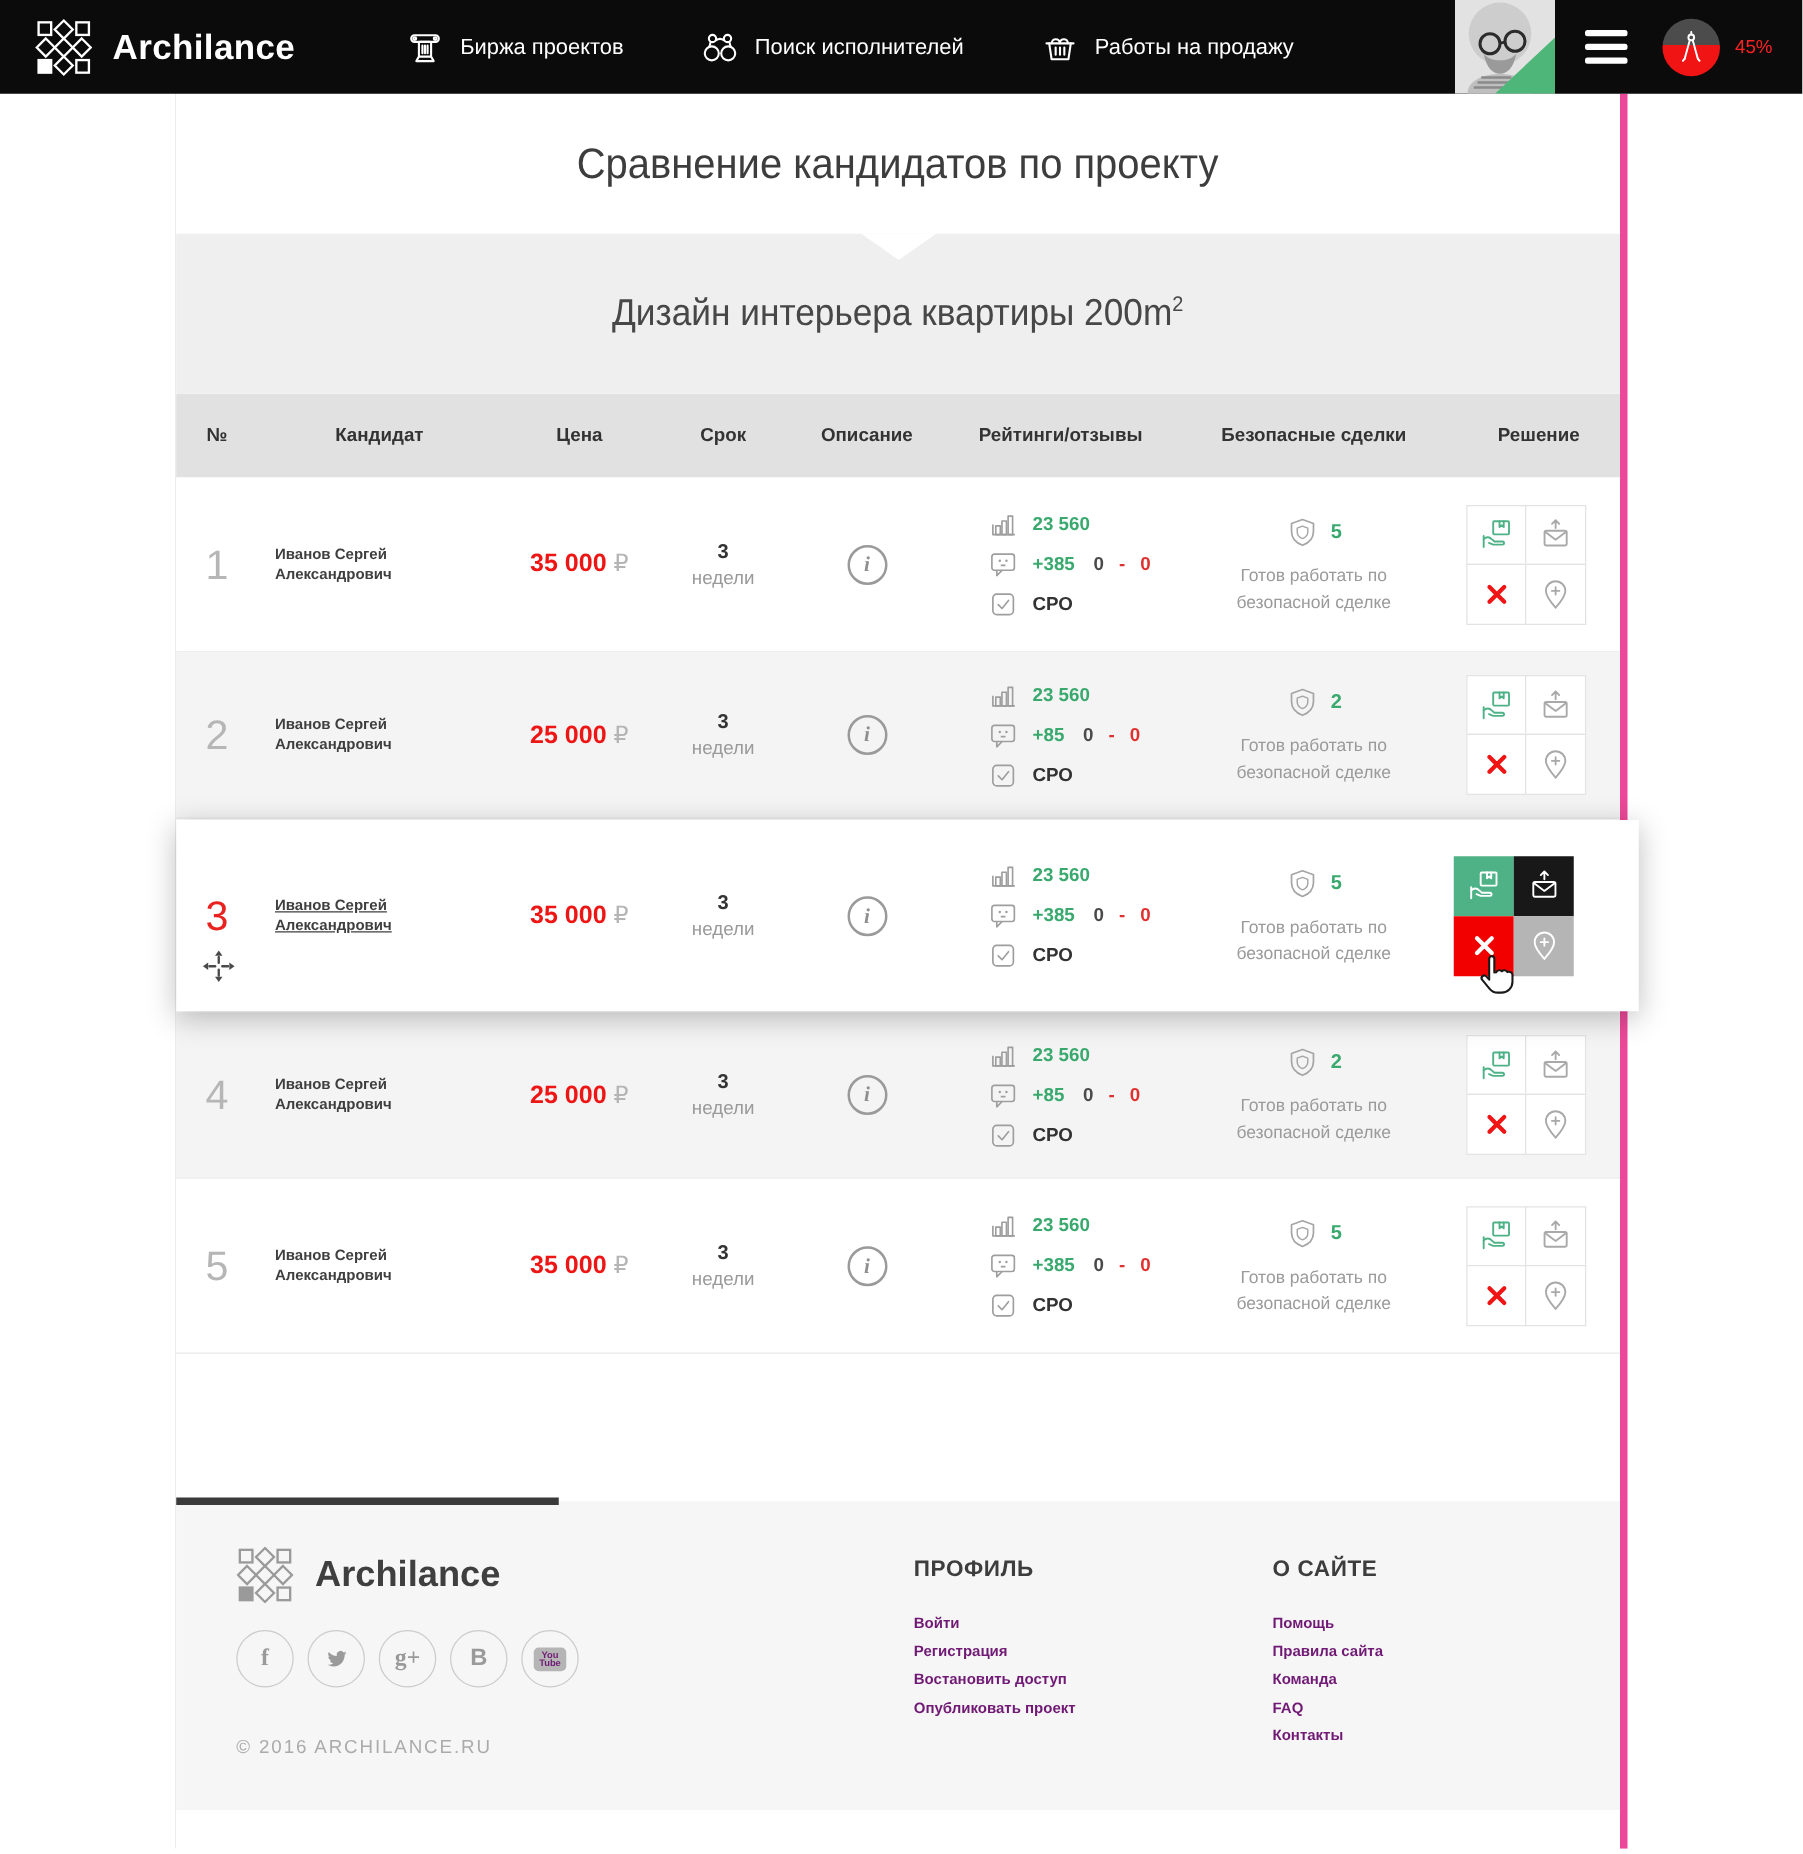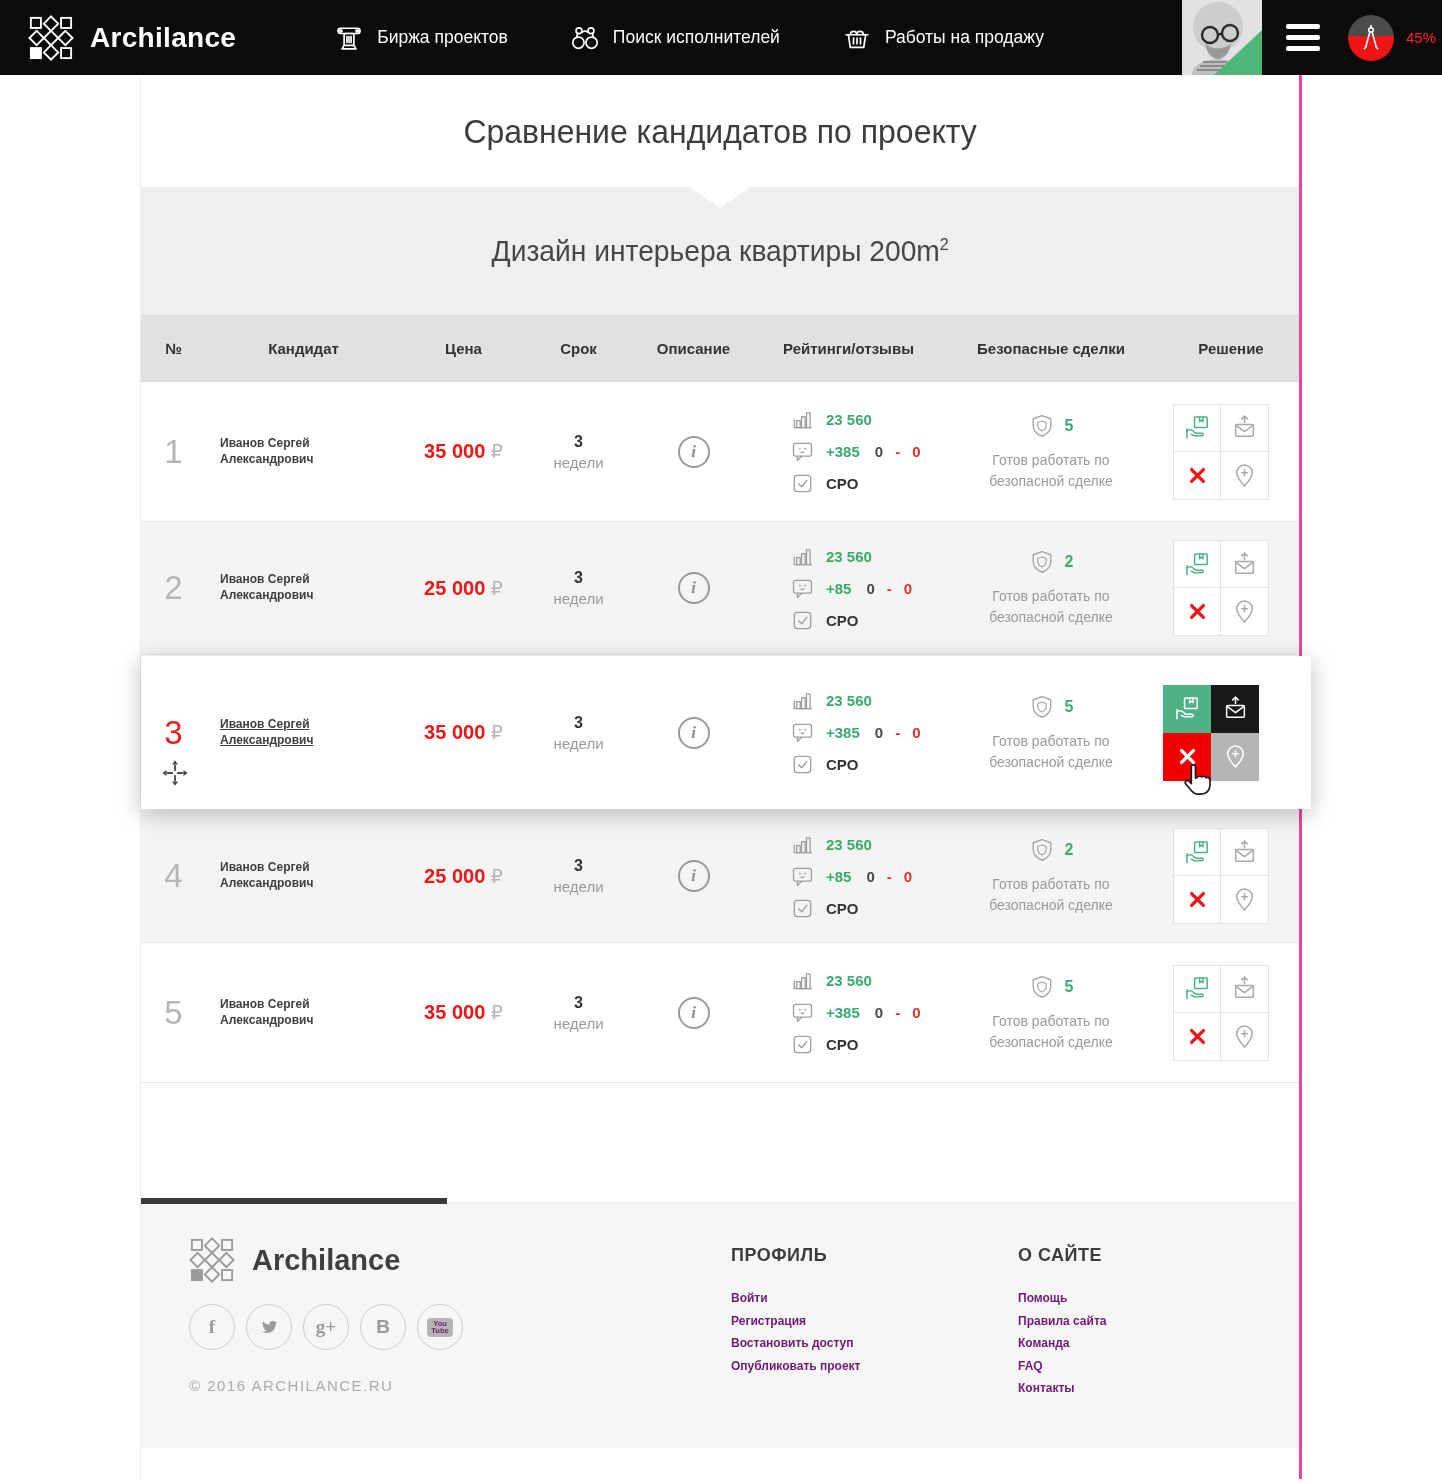--- a/index.html
+++ b/index.html
@@ -18,31 +18,31 @@
   }
   .brand { display:flex; align-items:center; gap:16px; color:#fff; }
   .brand-logo { width:46px; height:46px; color:#fff; }
   .brand-name { font-size:28px; font-weight:bold; letter-spacing:.3px; }
   .topnav { display:flex; gap:62px; margin:0 auto; padding-right:40px; }
   .topnav-item { display:flex; align-items:center; gap:13px; color:#fff; font-size:17.5px; cursor:pointer; }
   .topnav-item svg { width:30px; height:30px; color:#fff; }
   .avatar { width:80px; height:75px; flex:none; }
   .burger { width:34px; height:27px; margin-left:24px; display:flex; flex-direction:column; justify-content:space-between; cursor:pointer; flex:none; }
   .burger i { display:block; height:5px; background:#fff; border-radius:2px; }
-  .gauge { display:flex; align-items:center; gap:12px; margin-left:28px; margin-right:6px; flex:none; cursor:pointer; }
+  .gauge { display:flex; align-items:center; gap:12px; margin-left:28px; margin-right:24px; flex:none; cursor:pointer; }
   .gauge-circle {
     width:46px; height:46px; border-radius:50%;
     background:linear-gradient(#4c4c4c 0 45%, #f01414 45% 100%);
     display:flex; align-items:center; justify-content:center;
   }
   .gauge-circle svg { width:28px; height:28px; color:#fff; }
   .gauge-label { color:#f22; font-size:15px; }
 
   
-  .content { width:1162px; margin:0 auto; border-left:1px solid #ededed; border-right:3px solid #ec4899; }
+  .content { width:1162px; margin:0 auto; border-left:1px solid #ededed; border-right:6px solid #ec4899; }
 
   .title-sec { height:112px; background:#fff; display:flex; align-items:center; justify-content:center; }
   .title-sec h1 { margin:0; font-size:34px; font-weight:normal; color:#3d3d3d; transform:scaleX(.94); }
 
   .banner { height:128px; background:#efefef; position:relative; display:flex; align-items:center; justify-content:center; }
   .banner-notch {
     position:absolute; top:0; left:50%; transform:translateX(-50%);
     width:0; height:0; border-left:30px solid transparent; border-right:30px solid transparent;
     border-top:21px solid #fff;
   }
@@ -136,21 +136,21 @@
   .f-social { position:absolute; left:48px; top:103px; display:flex; gap:11px; }
   .scircle {
     width:46px; height:46px; border:1px solid #ccc; border-radius:50%;
     display:flex; align-items:center; justify-content:center;
     color:#9a9a9a; cursor:pointer; background:transparent;
   }
   .scircle .glyph { font-size:19px; font-weight:bold; font-family:"Liberation Serif","DejaVu Serif",serif; }
   .scircle svg { width:22px; height:22px; }
   .yt-badge { background:#b5b5b5; color:#701a75; border-radius:4px; padding:2px 4px; text-align:center; line-height:1; }
   .yt-badge div { font-size:7.5px; font-weight:bold; font-family:"Liberation Sans",sans-serif; }
-  .f-copy { position:absolute; left:48px; top:176px; color:#ababab; font-size:15px; letter-spacing:1.5px; }
+  .f-copy { position:absolute; left:48px; top:188px; color:#ababab; font-size:15px; letter-spacing:1.5px; }
   .f-col { position:absolute; top:44px; }
   .f-col--profile { left:590px; }
   .f-col--about { left:877px; }
   .f-col h3 { margin:0 0 25px; font-size:18px; font-weight:bold; color:#3d3d3d; letter-spacing:.5px; }
   .f-link { display:block; color:#701a75; font-size:12px; margin-bottom:8.5px; cursor:pointer;font-weight:bold; }
   .bottom-strip { height:31px; background:#fff; }
 </style>
 </head>
 <body>
 

